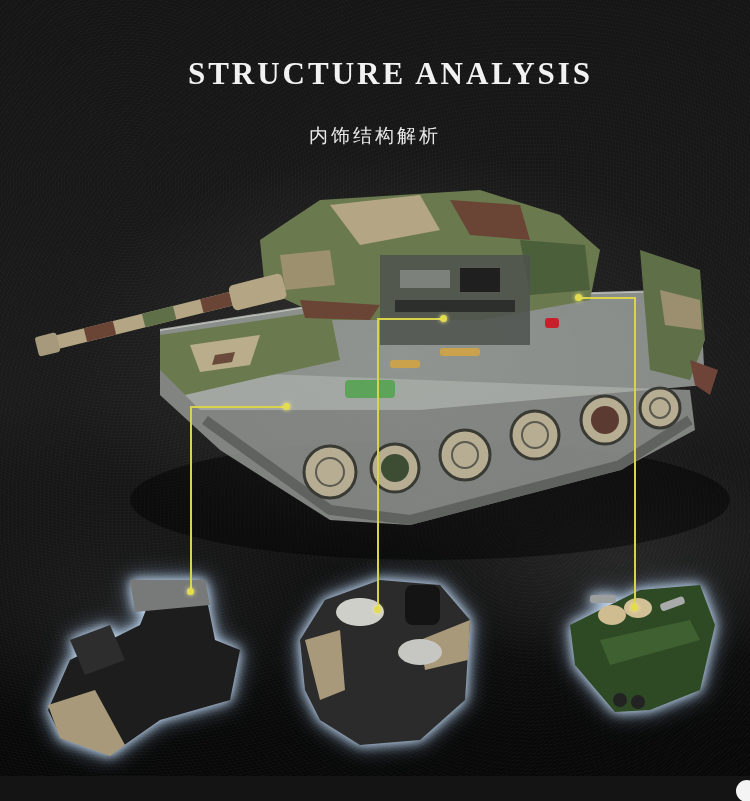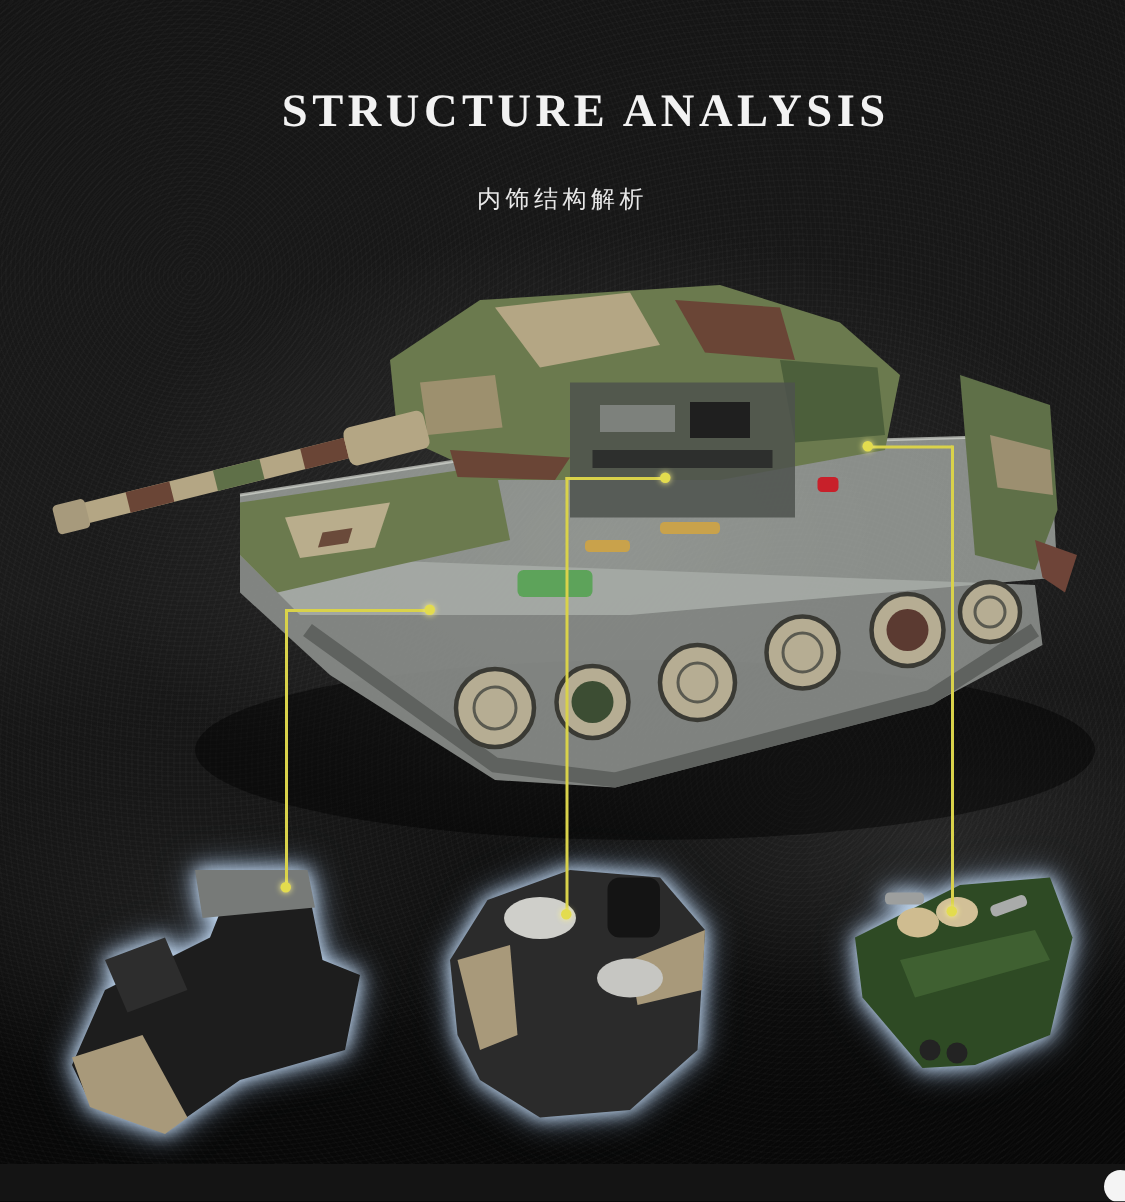--- a/index.html
+++ b/index.html
@@ -10,21 +10,21 @@
       radial-gradient(ellipse 260px 160px at 120px 600px,#1c1c1c 0%,rgba(0,0,0,0) 80%),
       radial-gradient(ellipse 300px 140px at 620px 560px,#262626 0%,rgba(0,0,0,0) 80%),
       linear-gradient(#151515,#1b1b1b 50%,#080808 92%);}
   .noise{position:absolute;inset:0;opacity:.35;
     background-image:
       repeating-radial-gradient(circle at 17% 23%,rgba(255,255,255,.06) 0 1px,rgba(0,0,0,0) 1px 3px),
       repeating-radial-gradient(circle at 71% 64%,rgba(255,255,255,.05) 0 1px,rgba(0,0,0,0) 1px 4px);}
   .title{position:absolute;left:0;top:56px;width:749px;text-align:center;color:#f2f2f2;
     font-family:Liberation Serif, serif;font-weight:bold;font-size:31px;letter-spacing:3px;padding-left:16px;}
   .subtitle{position:absolute;left:0;top:123px;width:750px;text-align:center;color:#e8e8e8;
-    font-family:"DejaVu Sans",sans-serif;font-size:16px;letter-spacing:3px;}
+    font-family:"DejaVu Sans",sans-serif;font-size:19px;letter-spacing:3px;}
   .footer-band{position:absolute;left:0;top:776px;width:750px;height:25px;background:#141414;}
   .corner{position:absolute;right:-8px;top:780px;width:22px;height:22px;border-radius:50%;background:#f4f4f4;}
   
   .cl{position:absolute;background:#d9d24a;}
   .dot{position:absolute;width:7px;height:7px;border-radius:50%;background:#e3dc4e;box-shadow:0 0 4px #fff58a;}
   
   svg{position:absolute;left:0;top:0;}
   .part-glow{filter:drop-shadow(0 0 6px #cfe6ff) drop-shadow(0 0 10px rgba(180,215,255,.6));}
 </style>
 </head>

